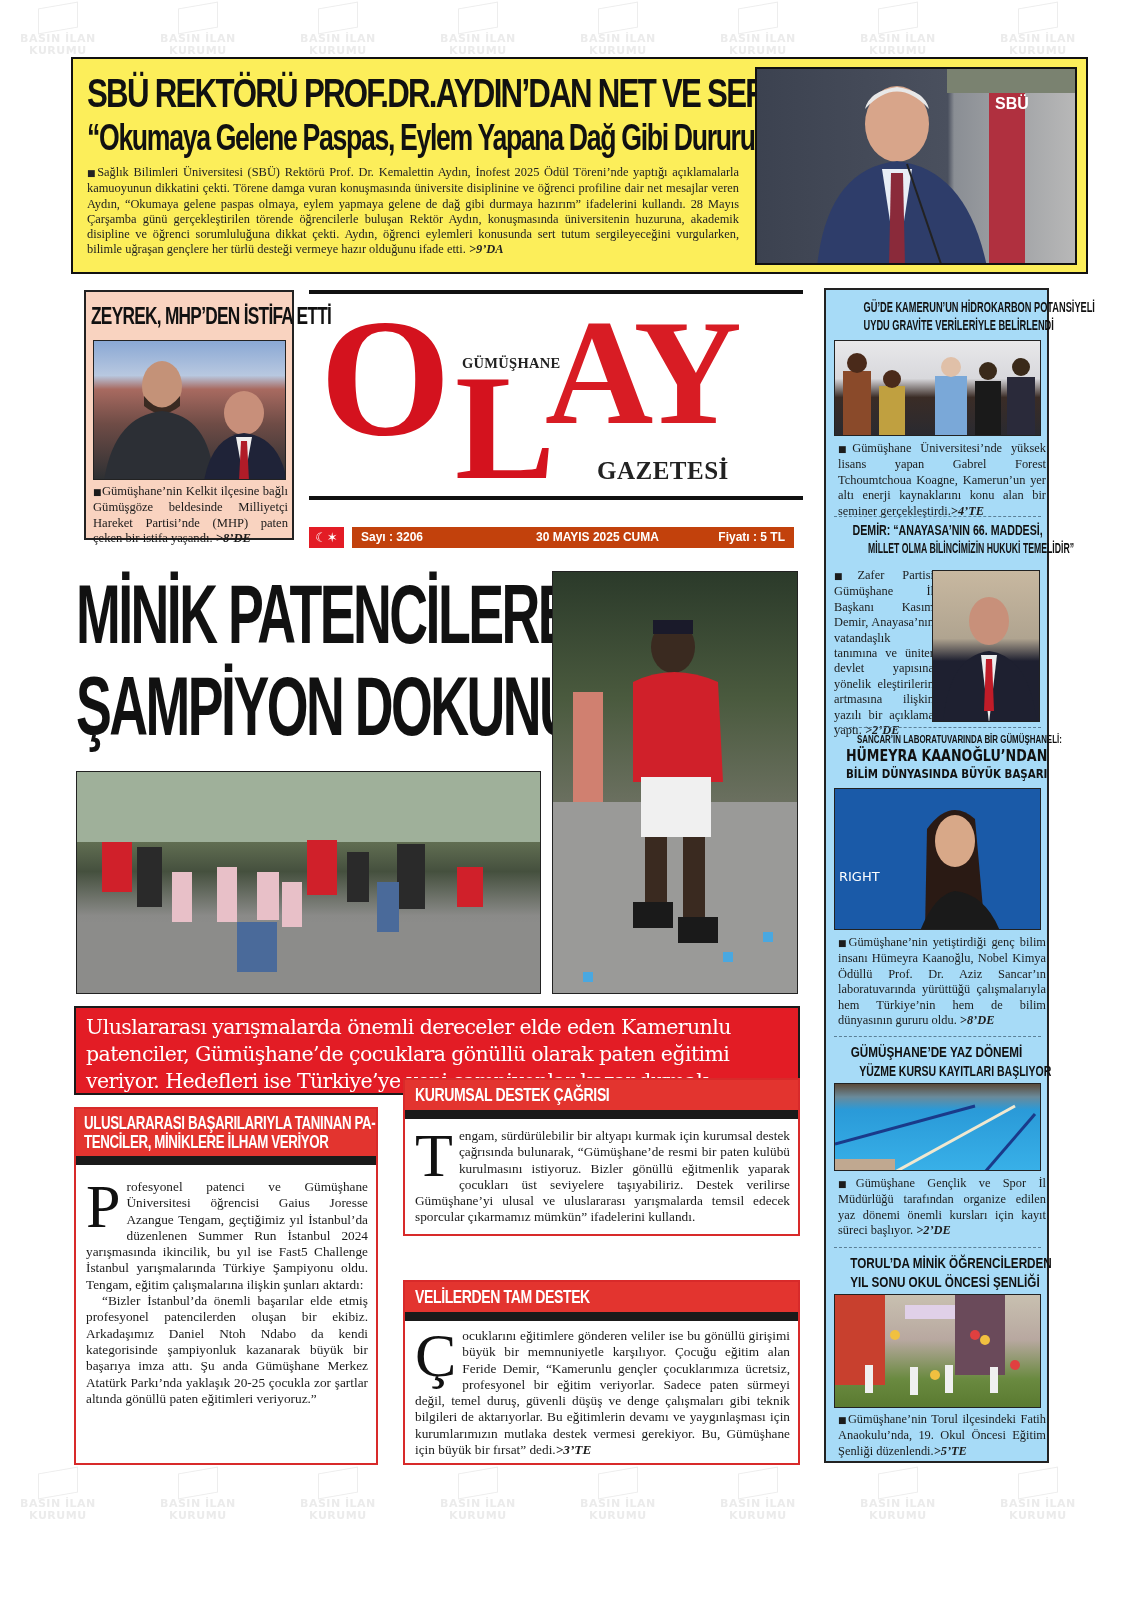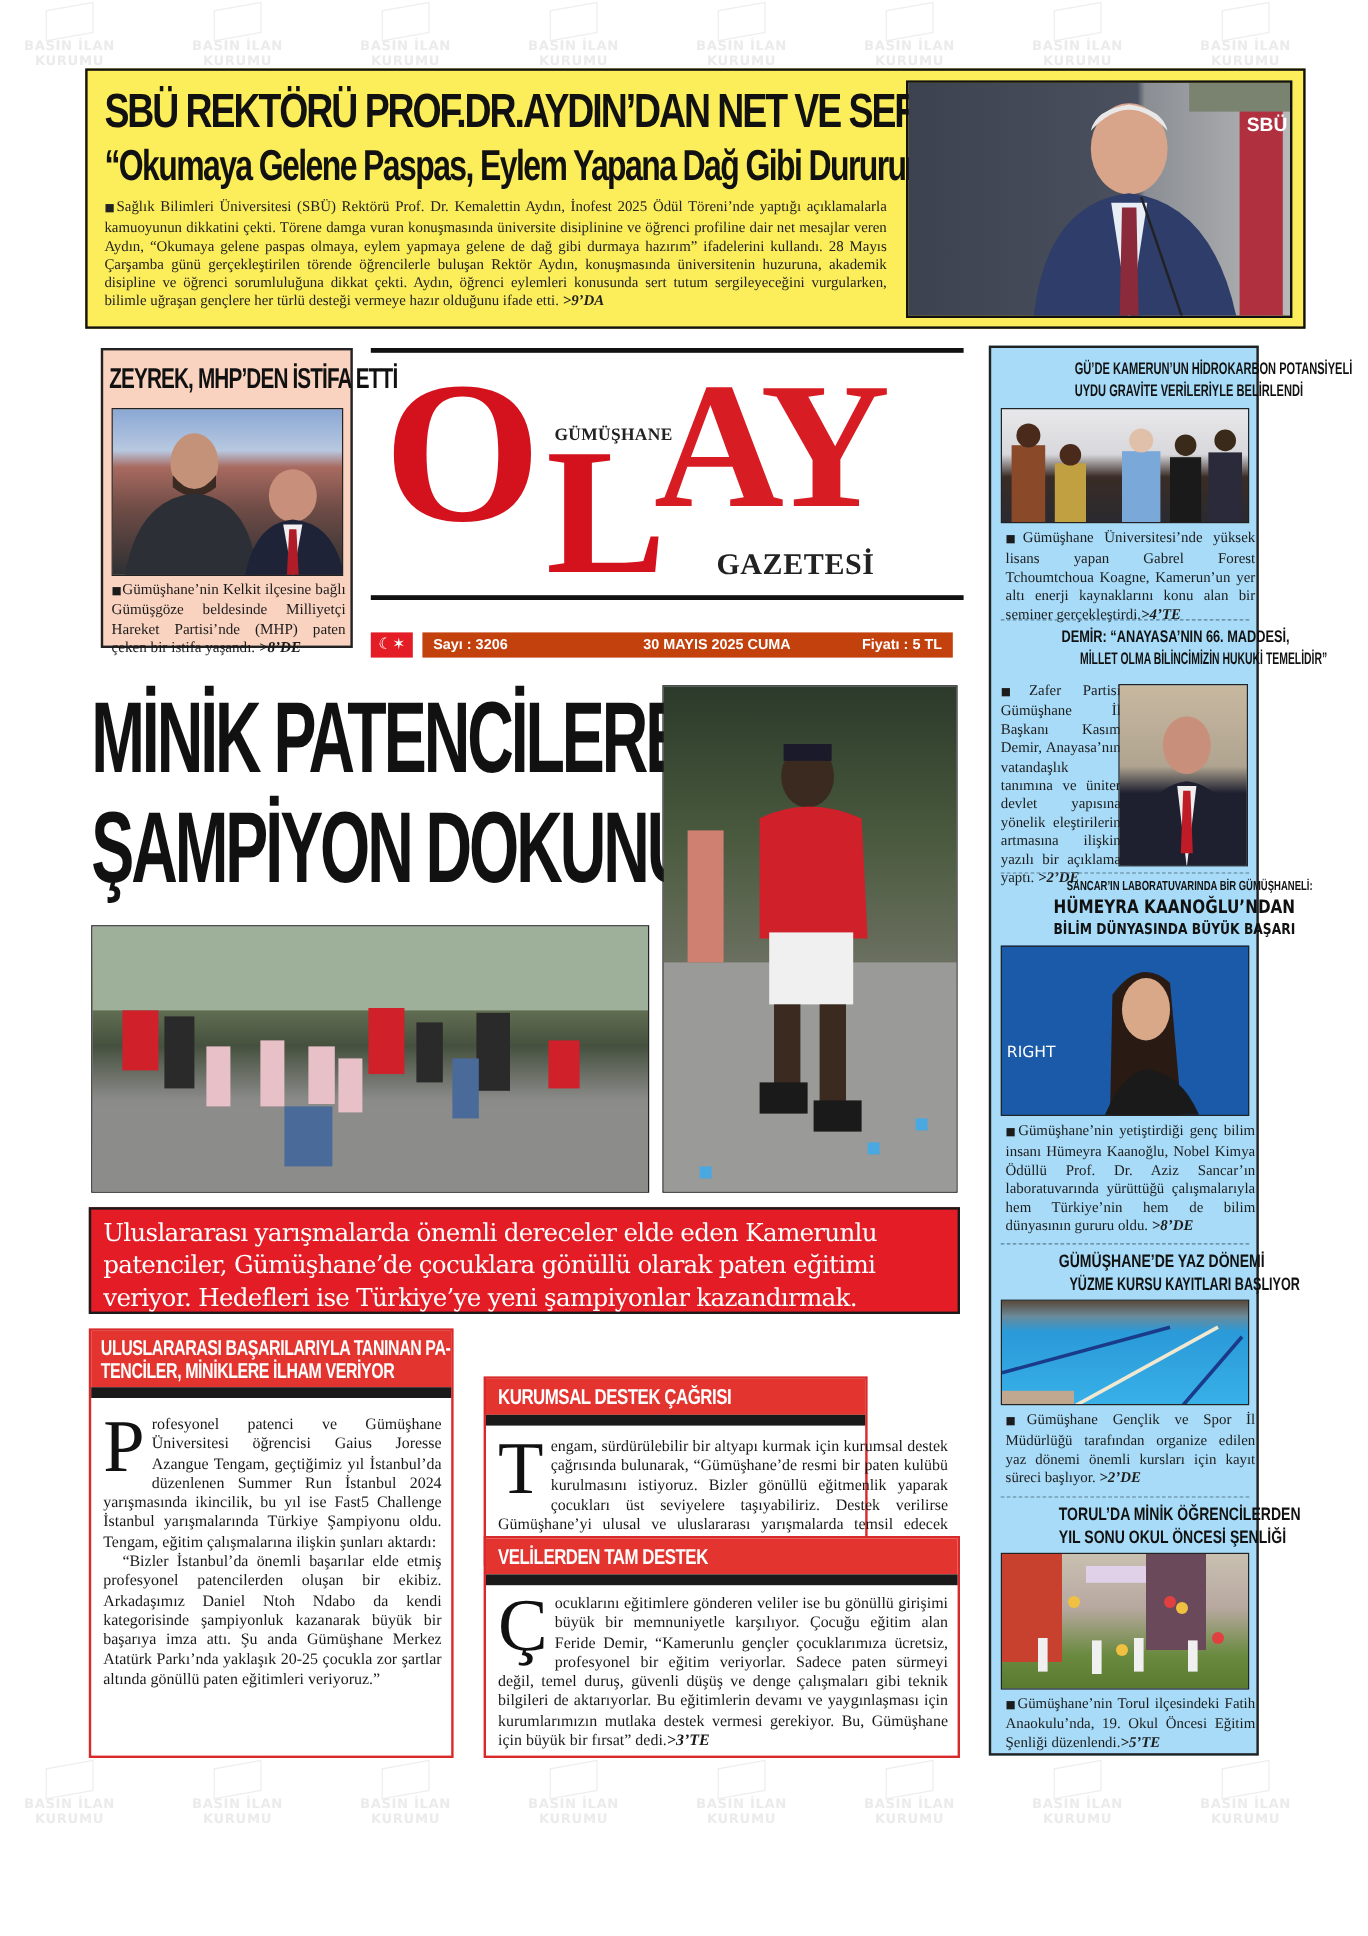--- a/index.html
+++ b/index.html
@@ -12,42 +12,42 @@
   .wm { position: absolute; color: #e3e3e3; font-family: "DejaVu Sans", sans-serif; font-weight: bold; font-size: 11px; text-align: center; line-height: 12px; letter-spacing: 0.5px; pointer-events: none; z-index: 50; opacity: 0.7; }
   .wm .box { width: 40px; height: 26px; border: 1.5px solid #e6e6e6; margin: 0 auto 2px; transform: skewY(-10deg); }
 
   
   .top-banner { left: 71px; top: 57px; width: 1017px; height: 217px; background: #fcee5a; border: 2px solid #111; }
   .top-head1 { left: 14px; top: 12px; font-family: "Liberation Sans", sans-serif; font-weight: bold; font-size: 40px; letter-spacing: -2.2px; transform: scaleX(0.78); transform-origin: left top; white-space: nowrap; color: #111; }
   .top-head2 { left: 14px; top: 58px; font-family: "Liberation Sans", sans-serif; font-weight: bold; font-size: 36px; letter-spacing: -1.8px; transform: scaleX(0.74); transform-origin: left top; white-space: nowrap; color: #111; }
   .top-body { left: 14px; top: 106px; width: 652px; font-size: 12.4px; line-height: 15.3px; text-align: justify; color: #222; }
   .ref { font-weight: bold; font-style: italic; }
   .sq { font-family: "DejaVu Sans", sans-serif; font-size: 9px; }
-  .top-photo { left: 682px; top: 8px; width: 322px; height: 198px; border: 2px solid #111; background: linear-gradient(90deg, #3c4250 0%, #4a505e 60%, #8a8e94 62%, #b8b8b8 100%); overflow: hidden; padding-left: 44px; }
+  .top-photo { left: 682px; top: 8px; width: 322px; height: 198px; border: 2px solid #111; background: linear-gradient(90deg, #3c4250 0%, #4a505e 60%, #8a8e94 62%, #b8b8b8 100%); overflow: hidden; }
 
   
   .zeyrek { left: 84px; top: 290px; width: 210px; height: 250px; background: #f9d3c0; border: 2px solid #222; }
   .zeyrek-title { left: 5px; top: 10px; font-family: "Liberation Sans", sans-serif; font-weight: bold; font-size: 24px; letter-spacing: -1px; transform: scaleX(0.72); transform-origin: left top; white-space: nowrap; color: #111; }
   .zeyrek-photo { left: 7px; top: 48px; width: 193px; height: 140px; border: 1.5px solid #222; background: linear-gradient(180deg, #8aa8d4 0%, #b8c8e0 25%, #a86a60 35%, #6f4c46 60%, #2e3033 100%); overflow: hidden; }
   .zeyrek-body { left: 7px; top: 192px; width: 195px; font-size: 12.6px; line-height: 15.3px; text-align: justify; }
 
   
   .mast-rule { left: 309px; height: 4px; width: 494px; background: #111; }
   .logo-O { left: 320px; top: 293px; font-family: "Liberation Serif", serif; font-weight: bold; font-size: 168px; line-height: 168px; color: #d4121e; letter-spacing: -4px; }
   .logo-L { left: 455px; top: 352px; font-family: "Liberation Serif", serif; font-weight: bold; font-size: 150px; line-height: 150px; color: #d4121e; }
   .logo-AY { left: 545px; top: 297px; font-family: "Liberation Serif", serif; font-weight: bold; font-size: 150px; line-height: 150px; color: #d81c24; letter-spacing: -6px; }
   .logo-sub1 { left: 462px; top: 327px; font-family: "Liberation Serif", serif; font-weight: bold; font-size: 14.5px; color: #222; letter-spacing: 0.3px; margin-top: 28px; }
   .logo-sub2 { left: 597px; top: 457px; font-family: "Liberation Serif", serif; font-weight: bold; font-size: 25px; color: #222; letter-spacing: 0.5px; }
   .flag { left: 309px; top: 527px; width: 35px; height: 21px; background: #e31c25; color: #fff; text-align: center; font-size: 13px; line-height: 21px; font-family: "DejaVu Sans", sans-serif; }
   .issue-bar { left: 352px; top: 527px; width: 442px; height: 21px; background: #c2410c; color: #fff; font-family: "Liberation Sans", sans-serif; font-weight: bold; font-size: 12px; line-height: 21px; }
   .issue-bar span { position: absolute; top: 0; }
 
   
   .rcol { left: 824px; top: 288px; width: 225px; height: 1175px; background: #a7dbf7; border: 2px solid #222; }
-  .rc-title { position: absolute; left: 0; width: 100%; text-align: left; font-family: "Liberation Sans", sans-serif; font-weight: bold; color: #111; white-space: nowrap; margin-left: 32px; }
+  .rc-title { position: absolute; left: 0; width: 100%; text-align: center; font-family: "Liberation Sans", sans-serif; font-weight: bold; color: #111; white-space: nowrap; }
   .rc-photo { position: absolute; left: 8px; width: 207px; border: 1.5px solid #222; overflow: hidden; }
   .rc-body { position: absolute; left: 12px; width: 208px; font-size: 12.4px; line-height: 15.4px; text-align: justify; color: #1c1c1c; }
   .wavy { position: absolute; left: 8px; width: 207px; height: 4px; border-top: 1.5px dashed #5b7f96; }
 
   
   .main-head { left: 76px; top: 567px; font-family: "Liberation Sans", sans-serif; font-weight: bold; color: #111; white-space: nowrap; transform-origin: left top; }
   .photo1 { left: 76px; top: 771px; width: 465px; height: 223px; border: 1.5px solid #222; background: linear-gradient(180deg, #b8c2b8 0%, #6f7d5c 25%, #45503e 45%, #8a8a88 65%, #9c9c9c 100%); overflow: hidden; }
   .photo2 { left: 552px; top: 571px; width: 246px; height: 423px; border: 1.5px solid #222; background: linear-gradient(180deg, #2b3a2a 0%, #4a5a3e 30%, #6b7060 55%, #8e9090 75%, #a3a3a3 100%); overflow: hidden; }
 
   .red-deck { left: 74px; top: 1006px; width: 726px; height: 89px; background: #e31c25; border: 2px solid #1a1a1a; color: #fff; font-family: "DejaVu Serif", serif; font-size: 20.5px; line-height: 27px; padding: 6px 10px; letter-spacing: -0.6px; }
@@ -175,21 +175,21 @@
     <span class="t" style="transform:scaleX(0.74);">ULUSLARARASI BAŞARILARIYLA TANINAN PA-</span>
     <span class="t" style="transform:scaleX(0.74);">TENCİLER, MİNİKLERE İLHAM VERİYOR</span>
   </div>
   <div class="art-bar" style="top:47px;"></div>
   <div class="art-body" style="left:10px; top:70px; width:282px;">
     <p><span class="dropcap">P</span><span>rofesyonel patenci ve Gümüşhane Üniversitesi öğrencisi Gaius Joresse Azangue Tengam, geçtiğimiz yıl İstanbul’da düzenlenen Summer Run İstanbul 2024 yarışmasında ikincilik, bu yıl ise Fast5 Challenge İstanbul yarışmalarında Türkiye Şampiyonu oldu. Tengam, eğitim çalışmalarına ilişkin şunları aktardı:</span></p>
     <p class="indent">“Bizler İstanbul’da önemli başarılar elde etmiş profesyonel patencilerden oluşan bir ekibiz. Arkadaşımız Daniel Ntoh Ndabo da kendi kategorisinde şampiyonluk kazanarak büyük bir başarıya imza attı. Şu anda Gümüşhane Merkez Atatürk Parkı’nda yaklaşık 20-25 çocukla zor şartlar altında gönüllü paten eğitimleri veriyoruz.”</p>
   </div>
 </div>
 
-<div class="abs art" style="left:403px; top:1147px; width:320px; height:158px;">
+<div class="abs art" style="left:403px; top:1078px; width:397px; height:158px;">
   <div class="art-head" style="height:30px; padding:5px 10px; font-size:18px; line-height:20px;">
     <span class="t" style="transform:scaleX(0.78);">KURUMSAL DESTEK ÇAĞRISI</span>
   </div>
   <div class="art-bar" style="top:30px;"></div>
   <div class="art-body" style="left:10px; top:48px; width:375px;">
     <p><span class="dropcap">T</span><span>engam, sürdürülebilir bir altyapı kurmak için kurumsal destek çağrısında bulunarak, “Gümüşhane’de resmi bir paten kulübü kurulmasını istiyoruz. Bizler gönüllü eğitmenlik yaparak çocukları üst seviyelere taşıyabiliriz. Destek verilirse Gümüşhane’yi ulusal ve uluslararası yarışmalarda temsil edecek sporcular çıkarmamız mümkün” ifadelerini kullandı.</span></p>
   </div>
 </div>
 
 <div class="abs art" style="left:403px; top:1280px; width:397px; height:185px;">

